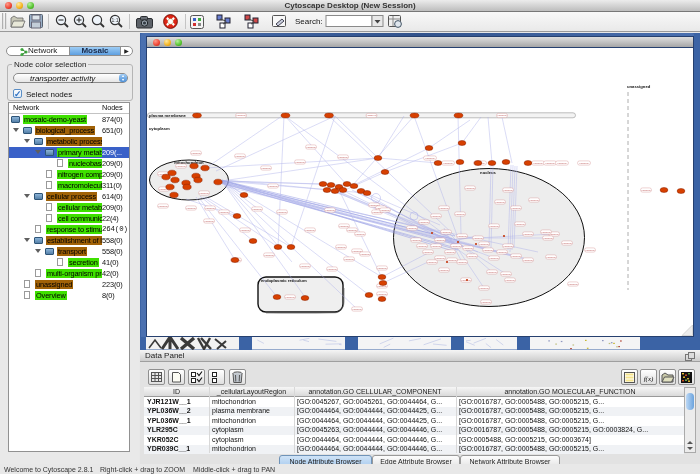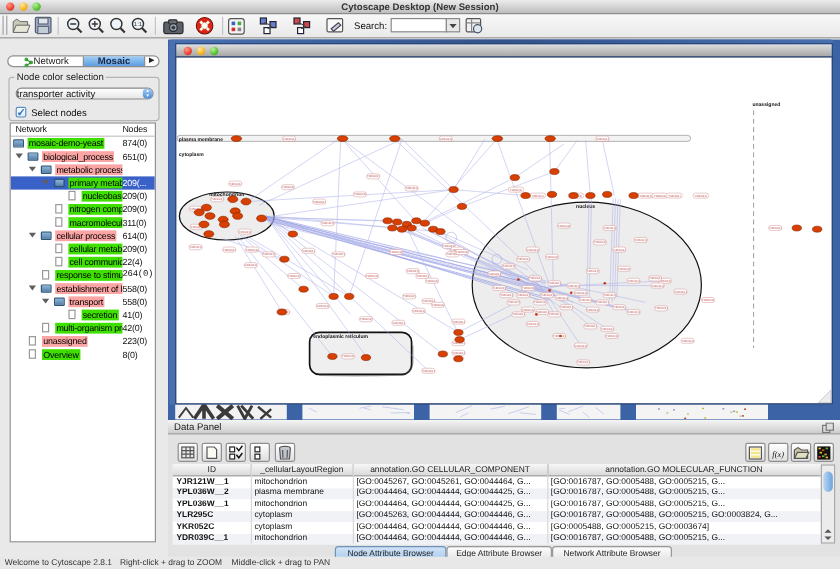--- a/index.html
+++ b/index.html
@@ -9,31 +9,31 @@
 #toolbar{position:absolute;left:0;top:12px;width:700px;height:20px;background:linear-gradient(#f8f8f8,#e9e9e9);border-bottom:1px solid #9a9a9a;}
 #cp{position:absolute;left:0;top:33px;width:139px;height:431px;background:#e9e9e9;}
 #cphead{position:absolute;left:0;top:0;width:139px;height:14px;background:linear-gradient(#fbfbfb,#d2d2d2);border-bottom:1px solid #9f9f9f;}
 #cphead .t{position:absolute;left:7px;top:2px;font-size:8px;color:#222;}
 #tabs{position:absolute;left:6px;top:13px;width:127px;height:10px;background:#fff;border:1px solid #8e8e8e;border-radius:6px;}
 #tabs .seg1{position:absolute;left:21px;top:0px;width:40px;height:8px;font-size:8px;color:#222;line-height:8px;}
 #tabs .seg2{position:absolute;left:62px;top:0;width:51px;height:8px;background:linear-gradient(#9ecdf5,#5e9fe0);font-size:8px;font-weight:bold;color:#1a2a4a;text-align:center;line-height:8px;border-left:1px solid #8e8e8e;}
 #tabs .seg3{position:absolute;left:113px;top:0;width:12px;height:8px;border-left:1px solid #8e8e8e;font-size:6px;text-align:center;line-height:8px;color:#222;}
 #grpbox{position:absolute;left:7px;top:31px;width:126px;height:37px;border:1px solid #b5b5b5;border-radius:3px;}
 #grpbox .lbl{position:absolute;left:4px;top:-5px;background:#e9e9e9;padding:0 2px;font-size:8px;color:#222;}
-#combo{position:absolute;left:5px;top:8px;width:115px;height:10px;background:linear-gradient(#ffffff,#e6e6e6);border:1px solid #8a8a8a;border-radius:5px;font-size:8px;color:#111;line-height:9px;padding-left:0;}
+#combo{position:absolute;left:5px;top:8px;width:115px;height:10px;background:linear-gradient(#ffffff,#e6e6e6);border:1px solid #8a8a8a;border-radius:5px;font-size:8px;color:#111;line-height:9px;padding-left:16px;font-style:italic;}
 #combo .st{position:absolute;right:0px;top:0px;width:8px;height:8px;background:linear-gradient(#9fcbf5,#4d8fd6);border-radius:3px;color:#fff;font-size:3.6px;line-height:4px;text-align:center;}
 #chk{position:absolute;left:13px;top:56px;width:9px;height:9px;background:linear-gradient(#fdfdfd,#dceaf8);border:1px solid #5a8ec6;border-radius:2px;color:#2d6fc0;font-size:9px;line-height:8px;font-weight:bold;text-align:center;}
 #chklbl{position:absolute;left:26px;top:57px;font-size:8px;color:#111;}
 #tree{position:absolute;left:8px;top:69px;width:122px;height:350px;background:#fff;border:1px solid #919191;overflow:hidden;font-size:7.4px;letter-spacing:-0.15px;}
 #treehead{position:absolute;left:0;top:0;width:120px;height:11px;border-bottom:1px solid #c3c3c3;color:#111;}
 .trow{position:absolute;left:0;width:120px;height:11px;line-height:11px;white-space:nowrap;}
 .trow .num{position:absolute;left:93px;top:0;}
 .trow .txt{position:absolute;top:1px;height:9px;line-height:9px;padding:0 1px;overflow:hidden;}
 .tg{background:#3fe000;color:#000;}
-.tr{background:#fca5a5;color:#000;}
+.tr{background:#a16207;color:#000;}
 .tri{position:absolute;top:3px;width:0;height:0;border-left:3px solid transparent;border-right:3px solid transparent;border-top:4px solid #5f5f5f;}
 .fold{position:absolute;top:2px;width:9px;height:7px;background:linear-gradient(#8cb4d8,#5580a8);border:1px solid #2e5578;border-radius:1px;}
 .file{position:absolute;top:0.5px;width:6px;height:8px;background:#fff;border:1px solid #9a9a9a;}
 #statusbar{position:absolute;left:0;top:464px;width:700px;height:10px;background:#e8e8e8;font-size:7px;color:#333;}
 #dp{position:absolute;left:140px;top:350px;width:560px;height:114px;background:#e2e2e2;}
 #dphead{position:absolute;left:0;top:0;width:560px;height:12px;background:linear-gradient(#f5f5f5,#cdcdcd);border-bottom:1px solid #9f9f9f;}
 #dphead .t{position:absolute;left:5px;top:1px;font-size:8px;color:#222;}
 .dbtn{position:absolute;top:19px;width:17px;height:16px;background:linear-gradient(#ffffff,#dfdfdf);border:1px solid #8f8f8f;border-radius:2px;}
 #dtable{position:absolute;left:4px;top:37px;width:540px;height:66px;background:#fff;}
 #dthead{position:absolute;left:0;top:0;width:540px;height:10px;background:linear-gradient(#f6f6f6,#dadada);border-bottom:1px solid #9a9a9a;font-size:7px;color:#222;}

